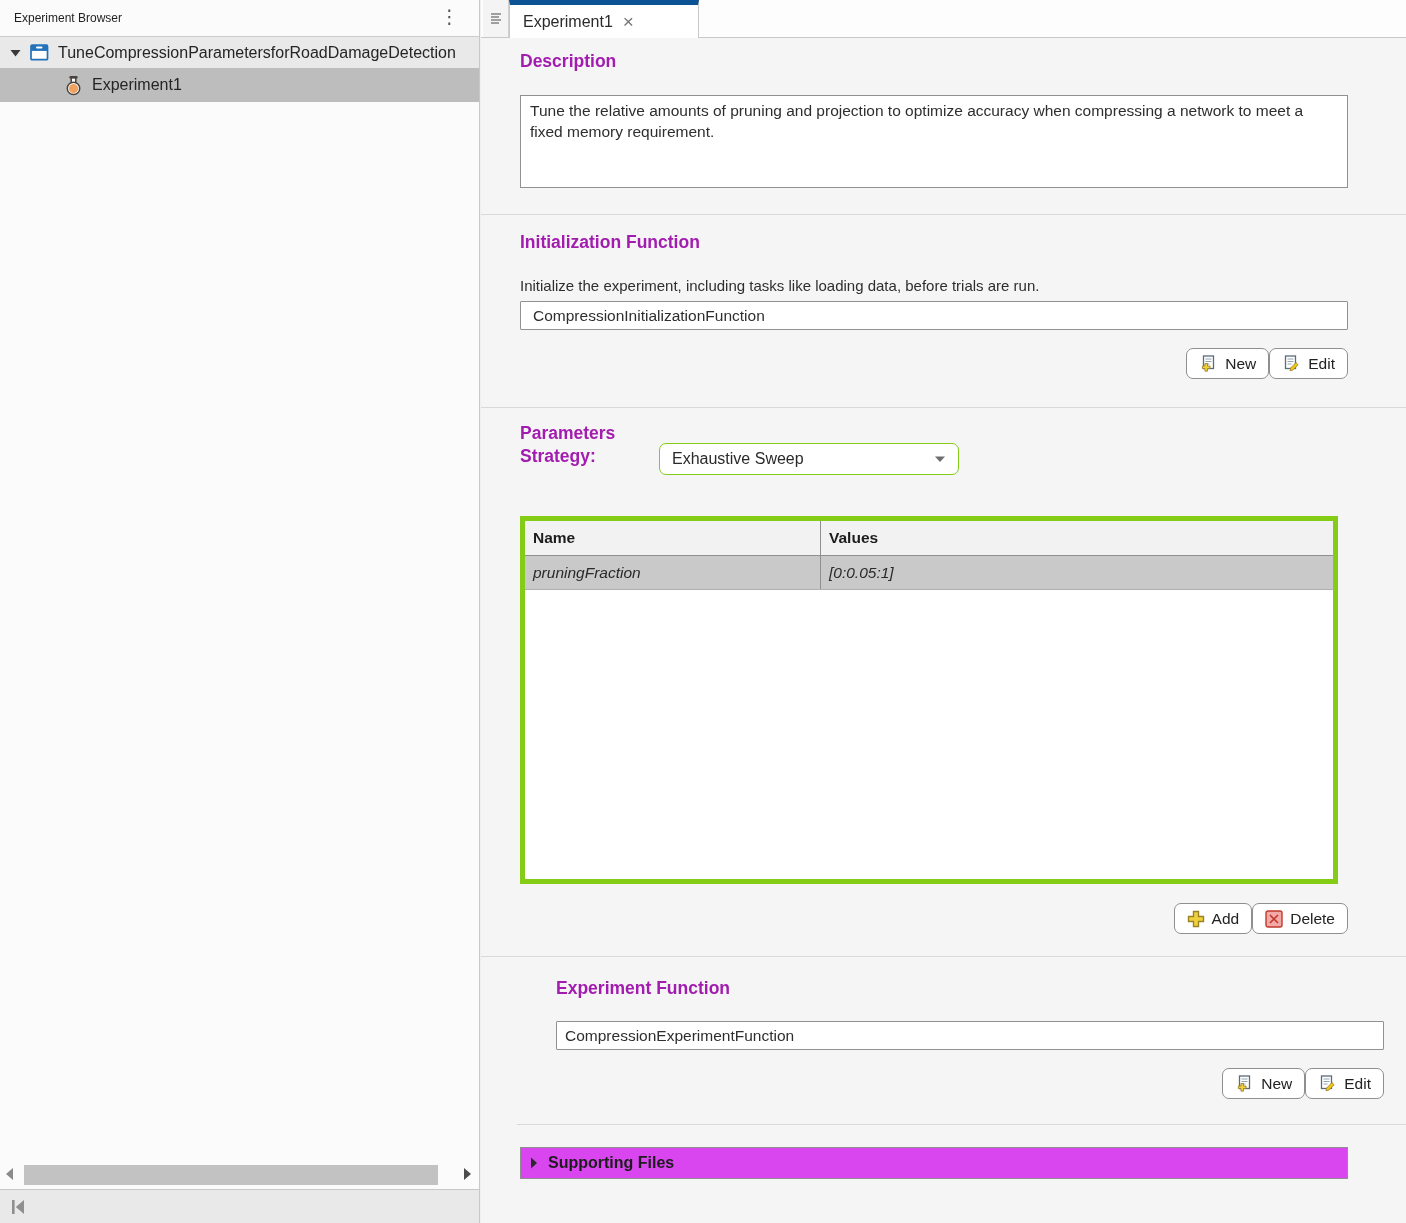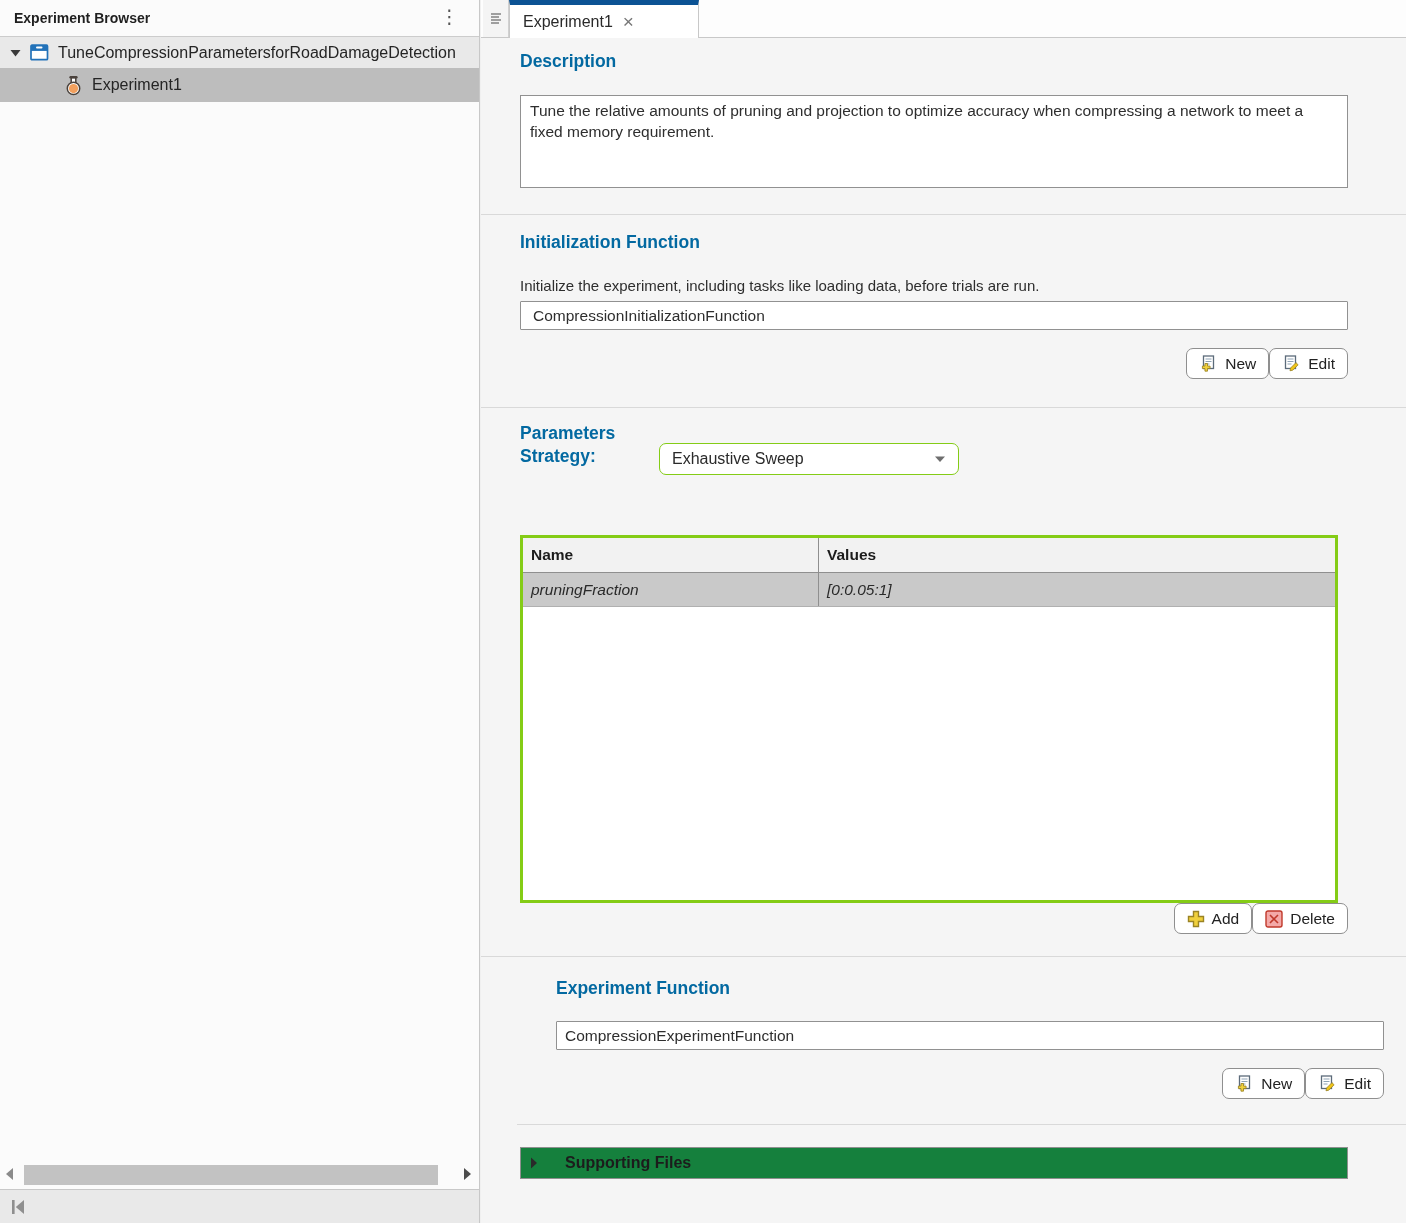--- a/index.html
+++ b/index.html
@@ -3,21 +3,21 @@
 <meta charset="utf-8">
 <style>
   * { margin:0; padding:0; box-sizing:border-box; }
   html,body { width:1406px; height:1223px; }
   body { font-family:"Liberation Sans","DejaVu Sans",sans-serif; background:#f0f0f0; color:#1a1a1a; }
   #app { position:relative; width:1406px; height:1223px; overflow:hidden; background:#f0f0f0; }
 
   
   .left-panel { position:absolute; left:0; top:0; width:480px; height:1223px; background:#fbfbfb; border-right:1px solid #c8c8c8; }
   .lp-header { position:absolute; left:0; top:0; width:100%; height:37px; background:#fbfbfb; border-bottom:1px solid #cccccc; }
-  .lp-title { position:absolute; left:14px; top:0; line-height:36px; font-size:14px; color:#1f1f1f; white-space:nowrap;font-weight:bold; }
+  .lp-title { position:absolute; left:14px; top:0; line-height:36px; font-size:12px; color:#1f1f1f; white-space:nowrap; }
   .kebab { position:absolute; right:16px; top:0; line-height:34px; font-size:19px; color:#555; cursor:pointer; padding:0 4px; }
   .tree-row { position:absolute; left:0; width:100%; display:flex; align-items:center; white-space:nowrap; overflow:hidden; cursor:pointer; }
   .tree-row-project { top:37px; height:31px; background:#e9e9e9; }
   .tree-row-exp { top:68px; height:34px; background:#bdbdbd; }
   .tree-caret { margin-left:10px; flex:0 0 auto; display:flex; }
   .tree-icon { margin-left:9px; flex:0 0 auto; display:flex; }
   .tree-label { margin-left:9px; font-size:16px; color:#252525; overflow:hidden; }
   .tree-indent { width:55px; flex:0 0 auto; }
   .lp-hscroll { position:absolute; left:0; top:1162px; width:479px; height:27px; background:#fbfbfb; }
   .hs-arrow { position:absolute; top:5px; display:flex; cursor:pointer; }
@@ -36,40 +36,40 @@
   .tab-close { margin-left:10px; font-size:19px; line-height:1; color:#777; cursor:pointer; }
 
   .content { position:absolute; left:0; top:38px; width:100%; height:1185px; background:#f5f5f5; }
   .section { position:absolute; left:0; width:100%; border-bottom:1px solid #d9d9d9; }
   .sec-desc   { top:0;    height:177px; }
   .sec-init   { top:178px; height:192px; }
   .sec-params { top:371px; height:548px; }
   .sec-expfn  { top:920px; height:167px;margin-left:36px; }
   .sec-files  { top:1088px; height:97px; border-bottom:none; }
 
-  .h2 { position:absolute; left:39px; font-size:17.5px; font-weight:bold; color:#0369a1; }
+  .h2 { position:absolute; left:39px; font-size:17.5px; font-weight:bold; color:#a21caf; }
   .helper { position:absolute; left:39px; font-size:15px; color:#2e2e2e; }
   .text-input { position:absolute; left:39px; width:828px; height:29px; border:1px solid #919191; background:#fff; font-family:"Liberation Sans","DejaVu Sans",sans-serif; font-size:15.5px; color:#2e2e2e; padding:0 8px; border-radius:1px; }
   .desc-area { position:absolute; left:39px; top:57px; width:828px; height:93px; border:1px solid #919191; background:#fff; resize:none; font-family:"Liberation Sans","DejaVu Sans",sans-serif; font-size:15.5px; color:#2e2e2e; padding:5px 9px; line-height:1.35; }
   .btn-row { position:absolute; right:58px; display:flex; }
   .btn { display:inline-flex; align-items:center; gap:7px; height:31px; padding:0 12px; background:#fff; border:1px solid #8f8f8f; border-radius:7px; font-size:15.5px; color:#222; cursor:pointer; }
 
   .strategy-row { position:absolute; left:39px; top:37px; display:flex; align-items:center; }
   .dropdown { position:absolute; left:139px; top:-3px; width:300px; height:32px; background:#fff; border:1px solid #84cc16; border-radius:7px; display:flex; align-items:center; padding:0 12px; cursor:pointer; }
   .dropdown-value { font-size:16px; color:#2a2a2a; flex:1; }
 
-  .param-table { position:absolute; left:39px; top:107px; width:818px; height:368px; background:#fff; border:3px solid #84cc16;margin-top:19px; }
+  .param-table { position:absolute; left:39px; top:107px; width:818px; height:368px; background:#fff; border:5px solid #84cc16; }
   .pt-head { display:flex; height:35px; background:#f2f2f2; border-bottom:1px solid #8f8f8f; }
   .pt-row { display:flex; height:34px; background:#c9c9c9; border-bottom:1px solid #b0b0b0; cursor:pointer;font-style:italic; }
   .pt-cell { display:flex; align-items:center; padding:0 8px; font-size:15.5px; color:#2a2a2a; overflow:hidden; }
   .pt-c1 { width:296px; border-right:1px solid #8f8f8f; }
   .pt-c2 { flex:1; }
   .pt-head .pt-cell { font-weight:bold; color:#1c1c1c; }
 
-  .files-box { position:absolute; left:39px; top:21px; width:828px; height:32px; border:1px solid #8f8f8f; display:flex; align-items:center; padding:0 9px; gap:27px; cursor:pointer; background:#15803d; }
+  .files-box { position:absolute; left:39px; top:21px; width:828px; height:32px; border:1px solid #8f8f8f; display:flex; align-items:center; padding:0 9px; gap:10px; cursor:pointer; background:#d946ef; }
   .files-label { font-size:16px; font-weight:bold; color:#1c1c1c; }
 
   .icon { display:inline-flex; flex:0 0 auto; }
 </style>
 </head>
 <body>
 
 <div id="app">
 
   <div class="left-panel">

